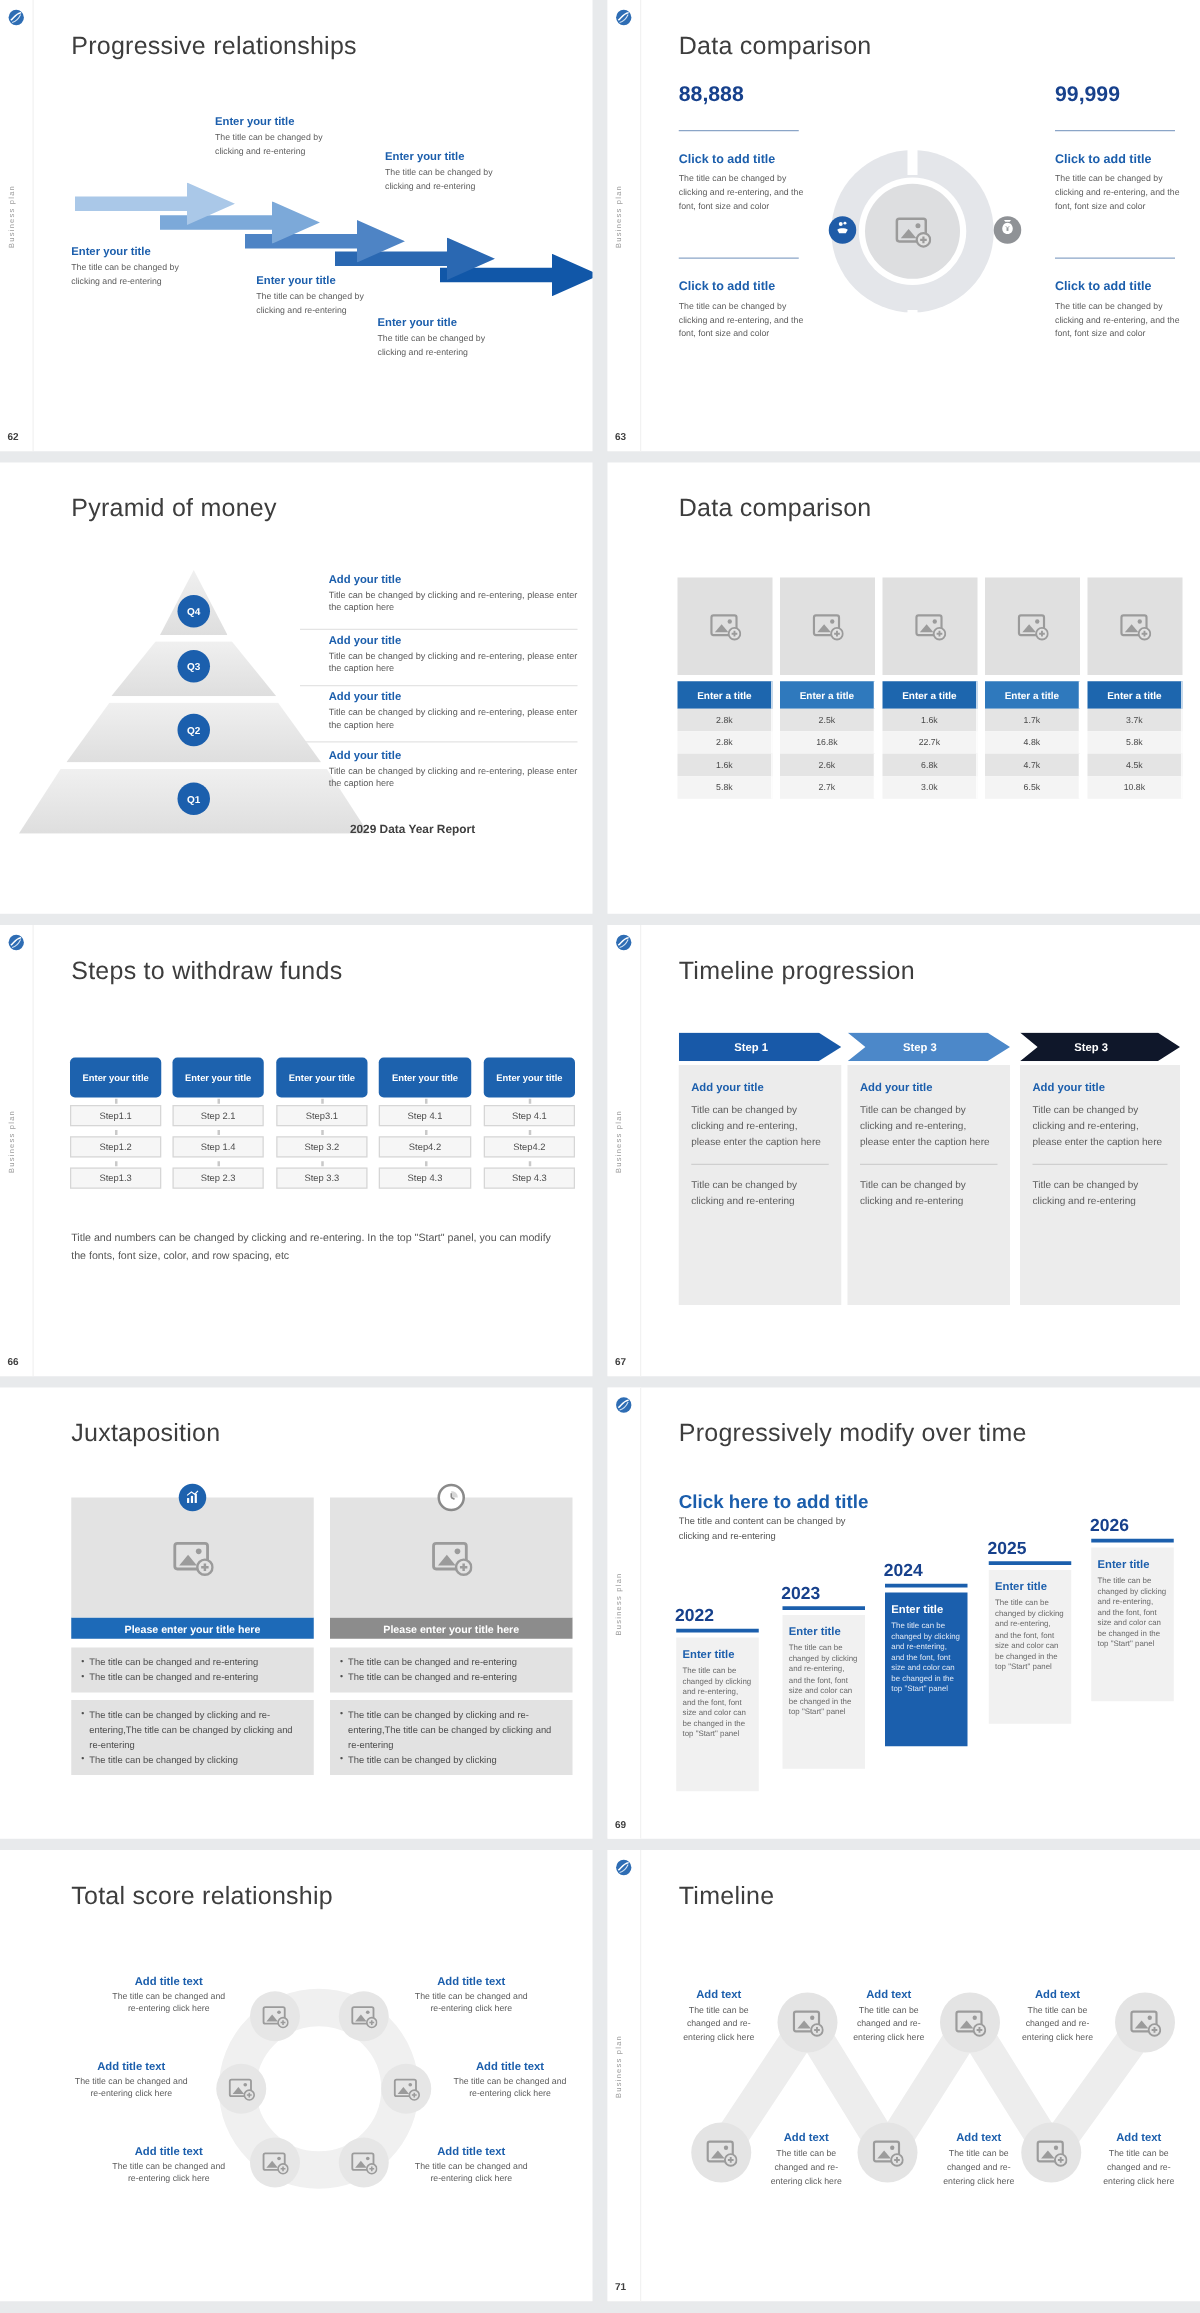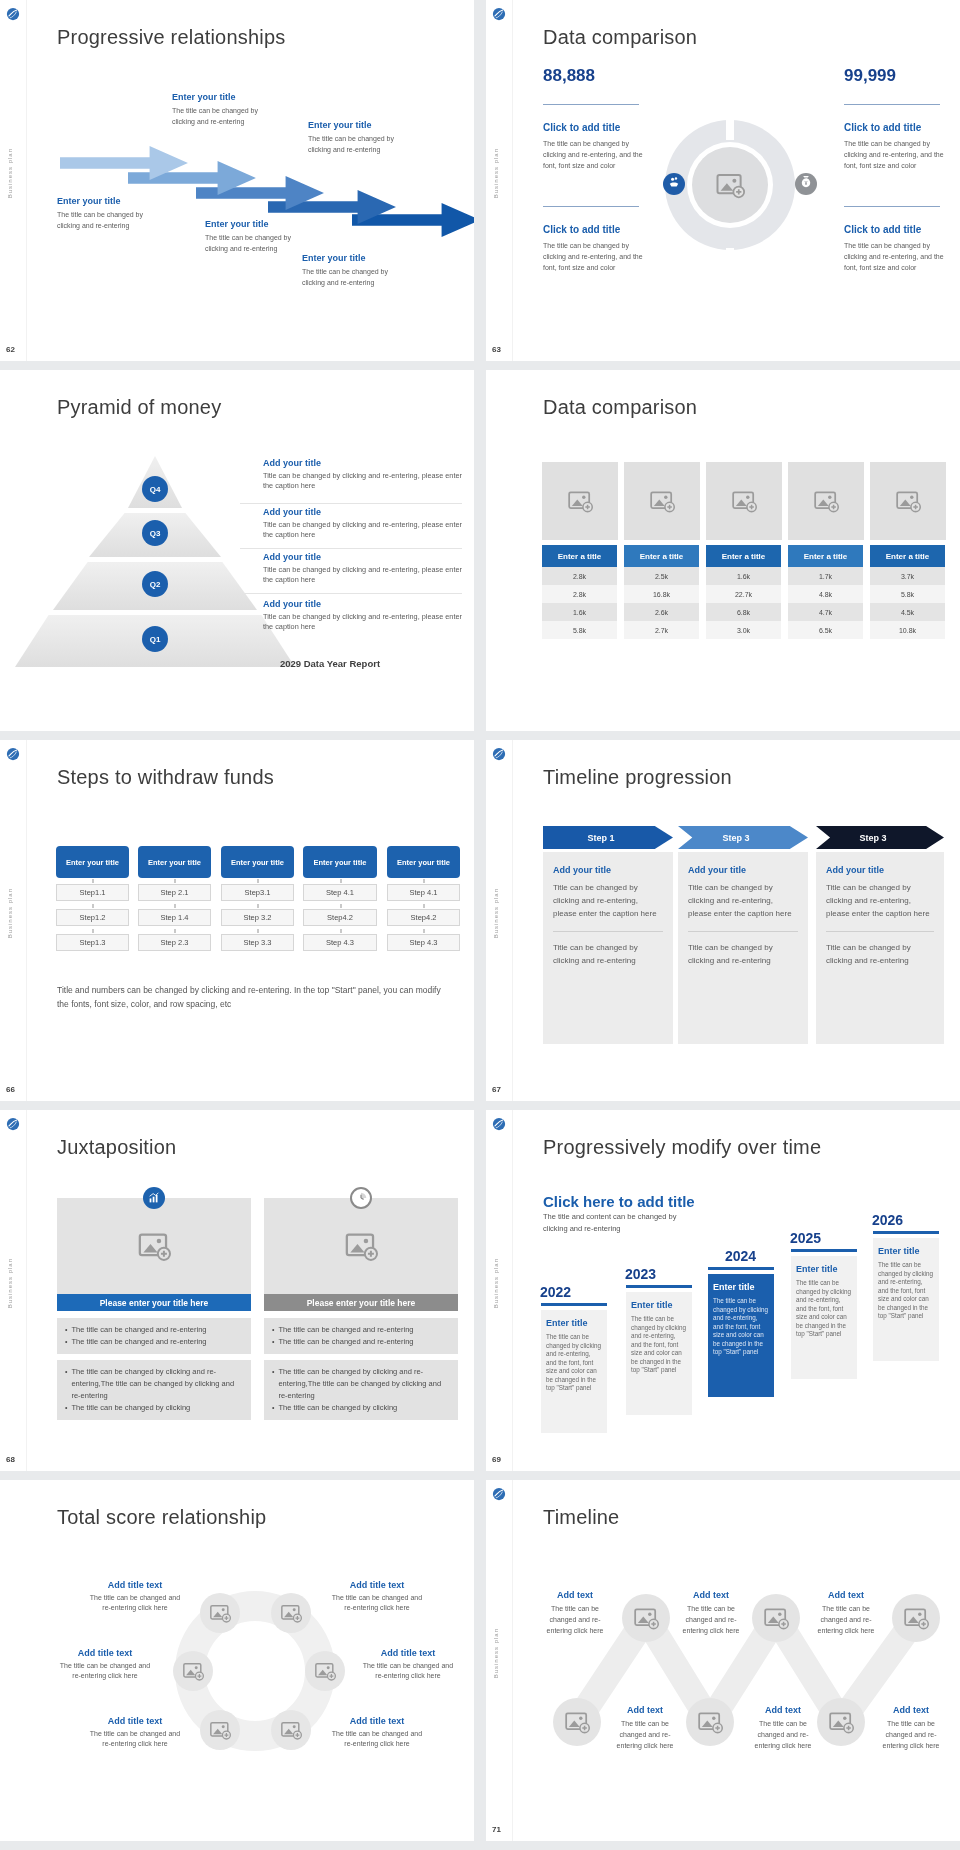--- a/index.html
+++ b/index.html
@@ -415,29 +415,20 @@
   </div>
   <div class="pan67" style="left:330px;width:128px">
     <div class="t">Add your title</div>
     <div class="b">Title can be changed by clicking and re-entering, please enter the caption here</div>
     <div class="divider"></div>
     <div class="b">Title can be changed by clicking and re-entering</div>
   </div>
 </div>
 
 <div class="slide" id="s68">
-  <div class="strip">
-    <span class="logo"><svg viewBox="0 0 16 16" width="100%" height="100%">
-          <circle cx="8" cy="8" r="7" fill="#2e6db4"></circle>
-          <path d="M3 10.5C5.5 9 7 4.5 12.5 3.5" stroke="#fff" stroke-width="1.3" fill="none"></path>
-          <path d="M4.2 12.5c3-.6 6-3.2 7.8-7.2" stroke="#cfe0f2" stroke-width="1" fill="none"></path>
-        </svg></span>
-    <span class="vlabel">Business plan</span>
-    <span class="pnum">68</span>
-  </div>
   <div class="stitle">Juxtaposition</div>
   <div class="card68" style="left:57px">
     <div class="ic68" style="background:#1d62ae">
         <svg viewBox="0 0 16 16" width="14" height="14">
           <rect x="3" y="8.5" width="2" height="4.5" fill="#fff"></rect>
           <rect x="6.5" y="6.5" width="2" height="6.5" fill="#fff"></rect>
           <rect x="10" y="4.5" width="2" height="8.5" fill="#fff"></rect>
           <path d="M3 6l4-3 3 2 3-3" stroke="#fff" fill="none" stroke-width="1"></path>
         </svg>
       </div>
@@ -535,21 +526,21 @@
   <div class="pan69" style="left:55px;top:200px">
     <div class="t">Enter title</div>
     <div class="b">The title can be changed by clicking and re-entering, and the font, font size and color can be changed in the top "Start" panel</div>
   </div>
   <div class="yr69" style="left:139px;top:156px">2023</div>
   <div class="yl69" style="left:140px;top:175px"></div>
   <div class="pan69" style="left:140px;top:182px">
     <div class="t">Enter title</div>
     <div class="b">The title can be changed by clicking and re-entering, and the font, font size and color can be changed in the top "Start" panel</div>
   </div>
-  <div class="yr69" style="left:239px;top:138px">2024</div>
+  <div class="yr69" style="left:221px;top:138px">2024</div>
   <div class="yl69" style="left:222px;top:157px"></div>
   <div class="pan69 blue" style="left:222px;top:164px">
     <div class="t">Enter title</div>
     <div class="b">The title can be changed by clicking and re-entering, and the font, font size and color can be changed in the top "Start" panel</div>
   </div>
   <div class="yr69" style="left:304px;top:120px">2025</div>
   <div class="yl69" style="left:305px;top:139px"></div>
   <div class="pan69" style="left:305px;top:146px">
     <div class="t">Enter title</div>
     <div class="b">The title can be changed by clicking and re-entering, and the font, font size and color can be changed in the top "Start" panel</div>

